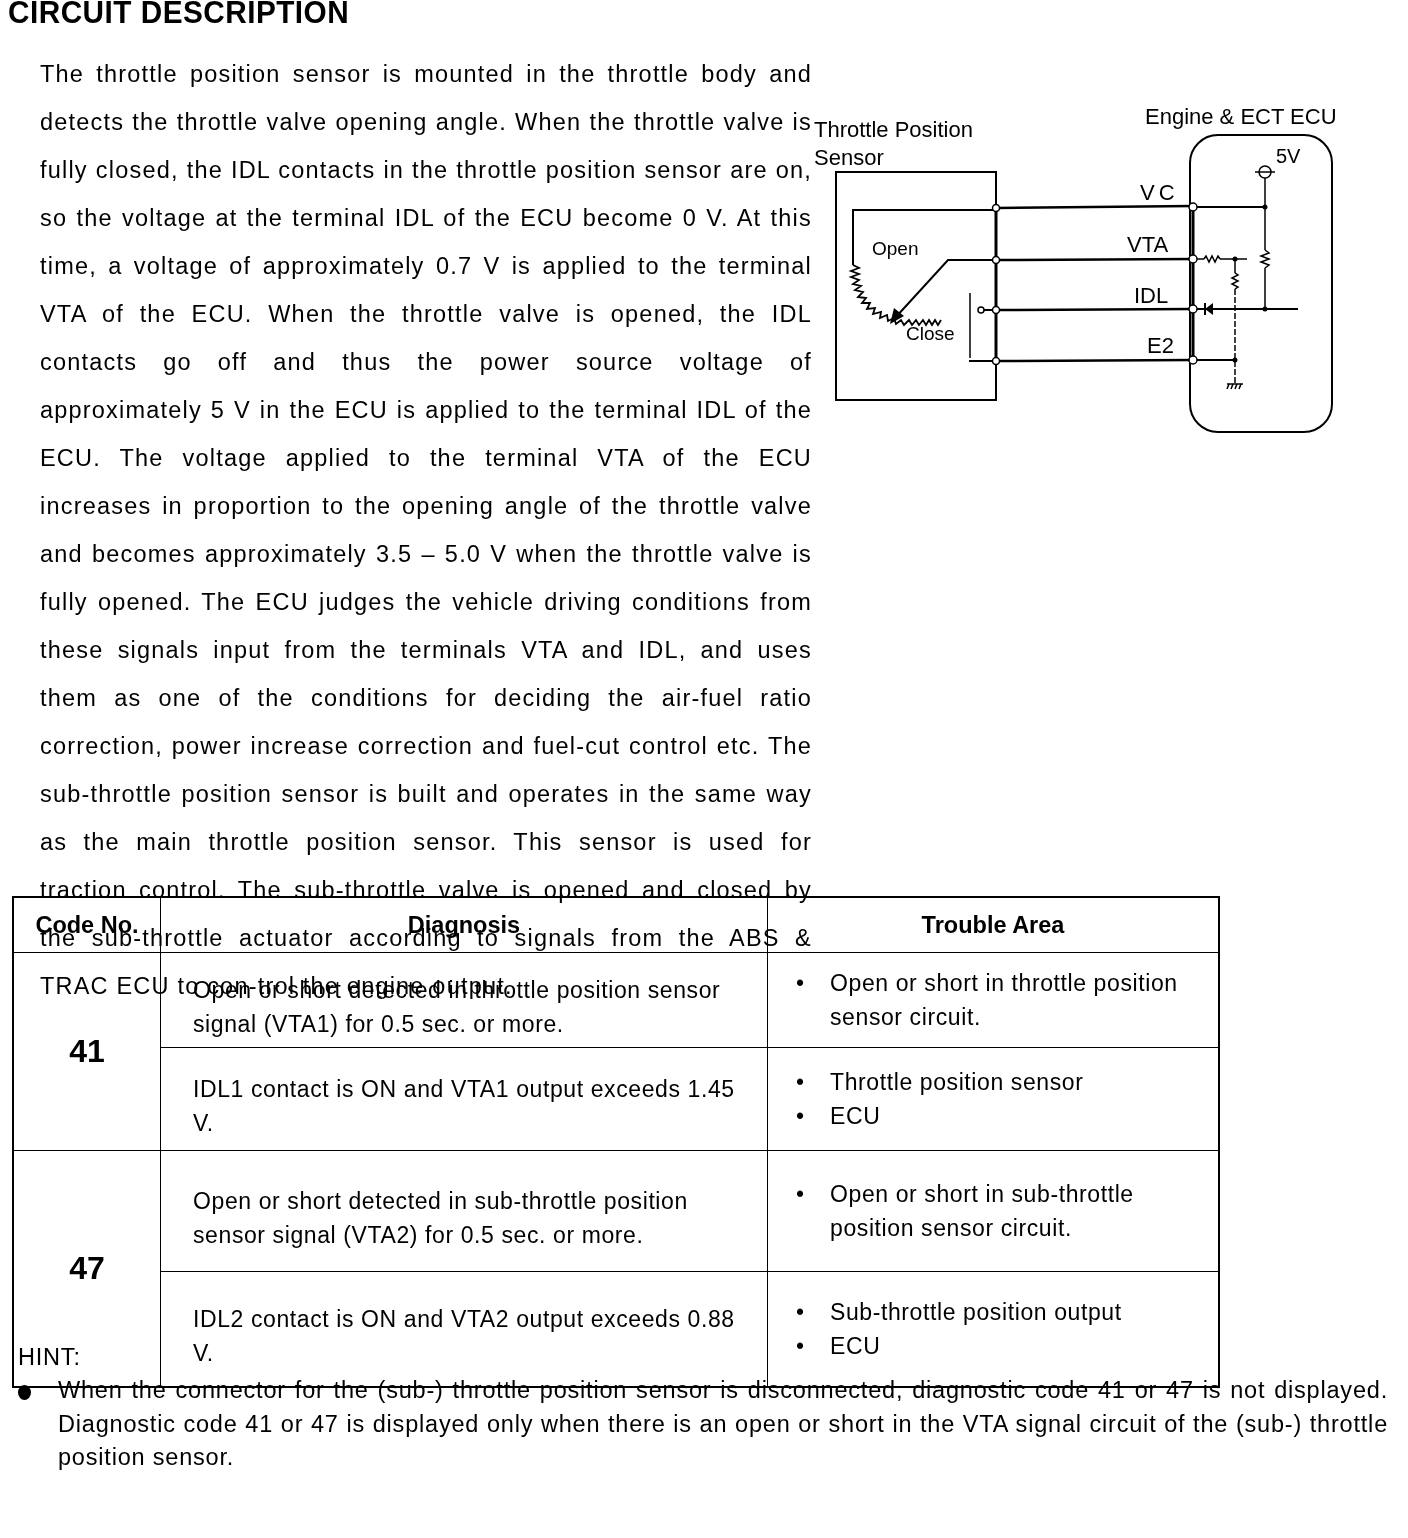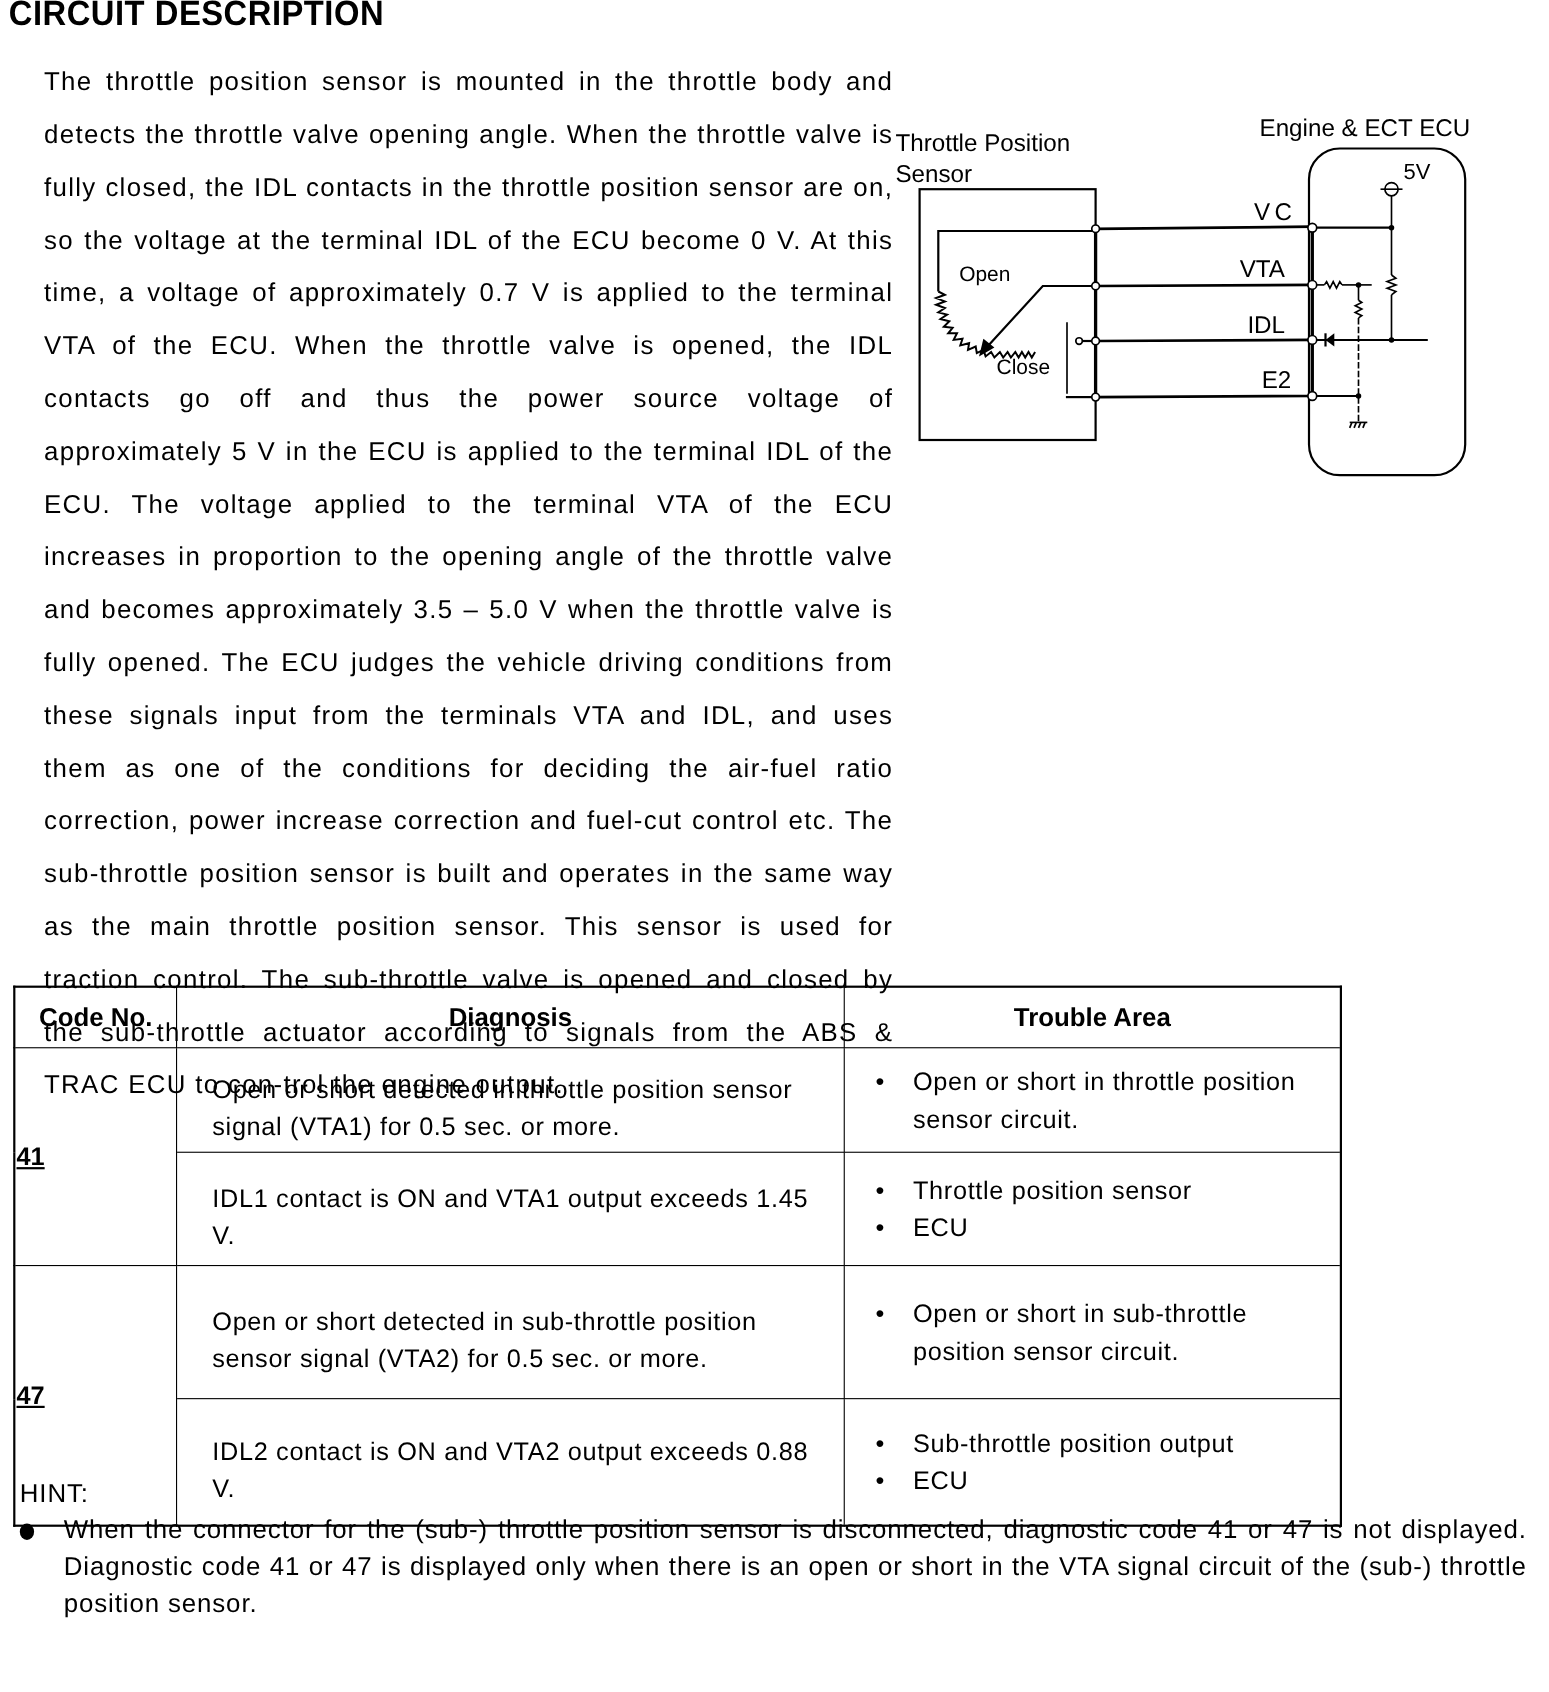--- a/index.html
+++ b/index.html
@@ -24,21 +24,21 @@
 
   table.diag {
     position: absolute; left: 12px; top: 896px; width: 1208px;
     border-collapse: collapse; border: 2.5px solid #000;
     font-size: 23px;
   }
   table.diag th, table.diag td { border: 1.5px solid #000; vertical-align: middle; }
   table.diag th { font-weight: bold; height: 52px; font-size: 23.5px; }
   th.c-code { width: 144px; }
   th.c-diag { width: 604px; }
-  td.code { font-weight: bold; font-size: 23px; text-decoration: underline; }
+  td.code { text-align: center; font-weight: bold; font-size: 32px; }
   td.dtext { padding: 18px 10px 4px 32px; line-height: 34px; letter-spacing: 0.6px; }
   td.trouble { padding: 2px 10px 2px 28px; line-height: 34px; letter-spacing: 0.6px; }
   .bullet-list { margin: 0; padding: 0; list-style: none; }
   .bullet-list li { position: relative; padding-left: 34px; }
   .bullet-list li .b { position: absolute; left: 0; top: 0; }
   tr.r1 td { height: 72px; }
   tr.r2 td { height: 80px; }
   tr.r3 td { height: 98px; }
   tr.r4 td { height: 92px; }
 

